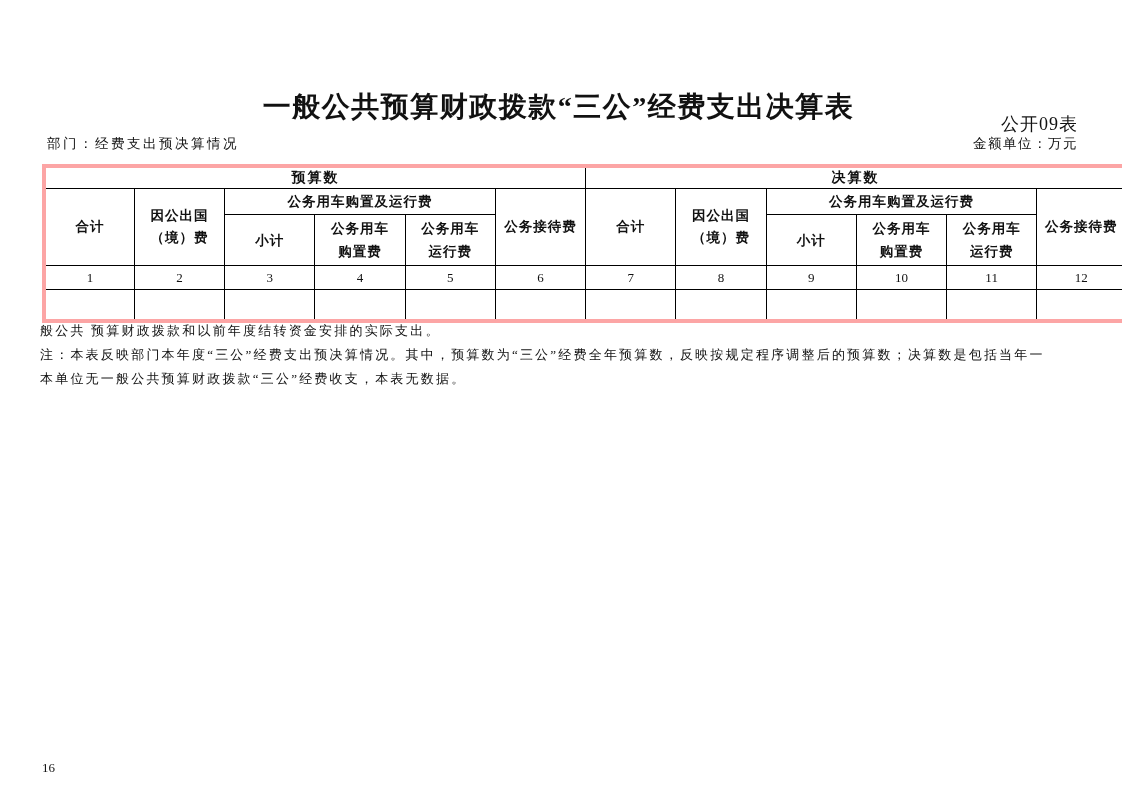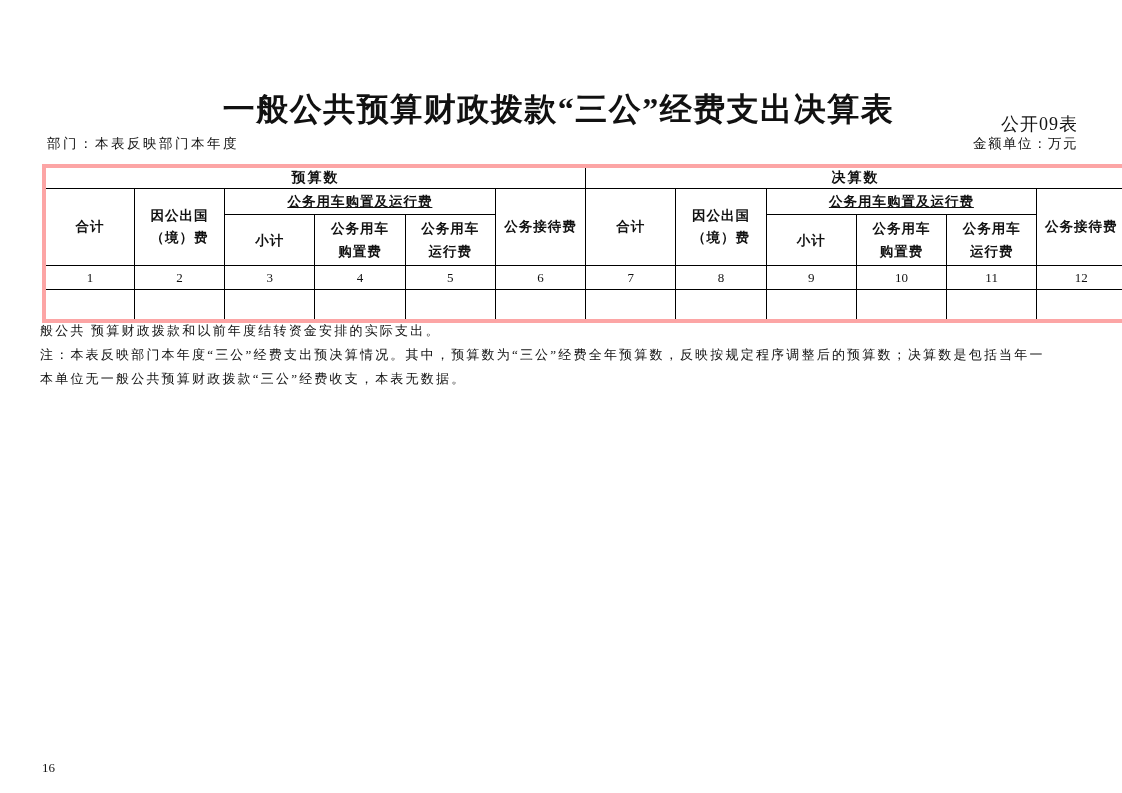--- a/index.html
+++ b/index.html
@@ -15,21 +15,21 @@
     font-family: "Liberation Serif", "DejaVu Serif", serif;
     color: #111111;
     overflow: hidden;
   }
   .doc-title {
     position: absolute;
     top: 88px;
     left: 42px;
     width: 1033px;
     text-align: center;
-    font-size: 32px;
+    font-size: 28px;
     font-weight: bold;
     letter-spacing: 1.5px;
     white-space: nowrap;
   }
   .table-code {
     position: absolute;
     top: 112px;
     left: 42px;
     width: 1036px;
     text-align: right;
@@ -75,21 +75,20 @@
     letter-spacing: 1px;
     overflow: hidden;
   }
   tr.r-section th {
     height: 20px;
     font-size: 14px;
     letter-spacing: 2px;
   }
   tr.r-head1 th.group-cell {
     height: 25px;
-    text-decoration: underline;
   }
   tr.r-head2 th {
     height: 50px;
     line-height: 23px;
   }
   th.prewrap {
     white-space: pre-line;
     line-height: 22px;
   }
   tr.r-nums td {
@@ -126,21 +125,21 @@
 </head>
 <body>
 
 <div class="page">
 
   <div class="doc-title">一般公共预算财政拨款“三公”经费支出决算表</div>
 
   <div class="table-code">公开09表</div>
 
   <div class="meta-row">
-    <span class="dept-label">部门：本表反映部门本年度</span>
+    <span class="dept-label">部门：经费支出预决算情况</span>
     <span class="unit-label">金额单位：万元</span>
   </div>
 
   <table class="main-table">
     <colgroup>
       <col style="width:8.333%">
         <col style="width:8.333%">
         <col style="width:8.333%">
       <col style="width:8.333%">
         <col style="width:8.333%">

